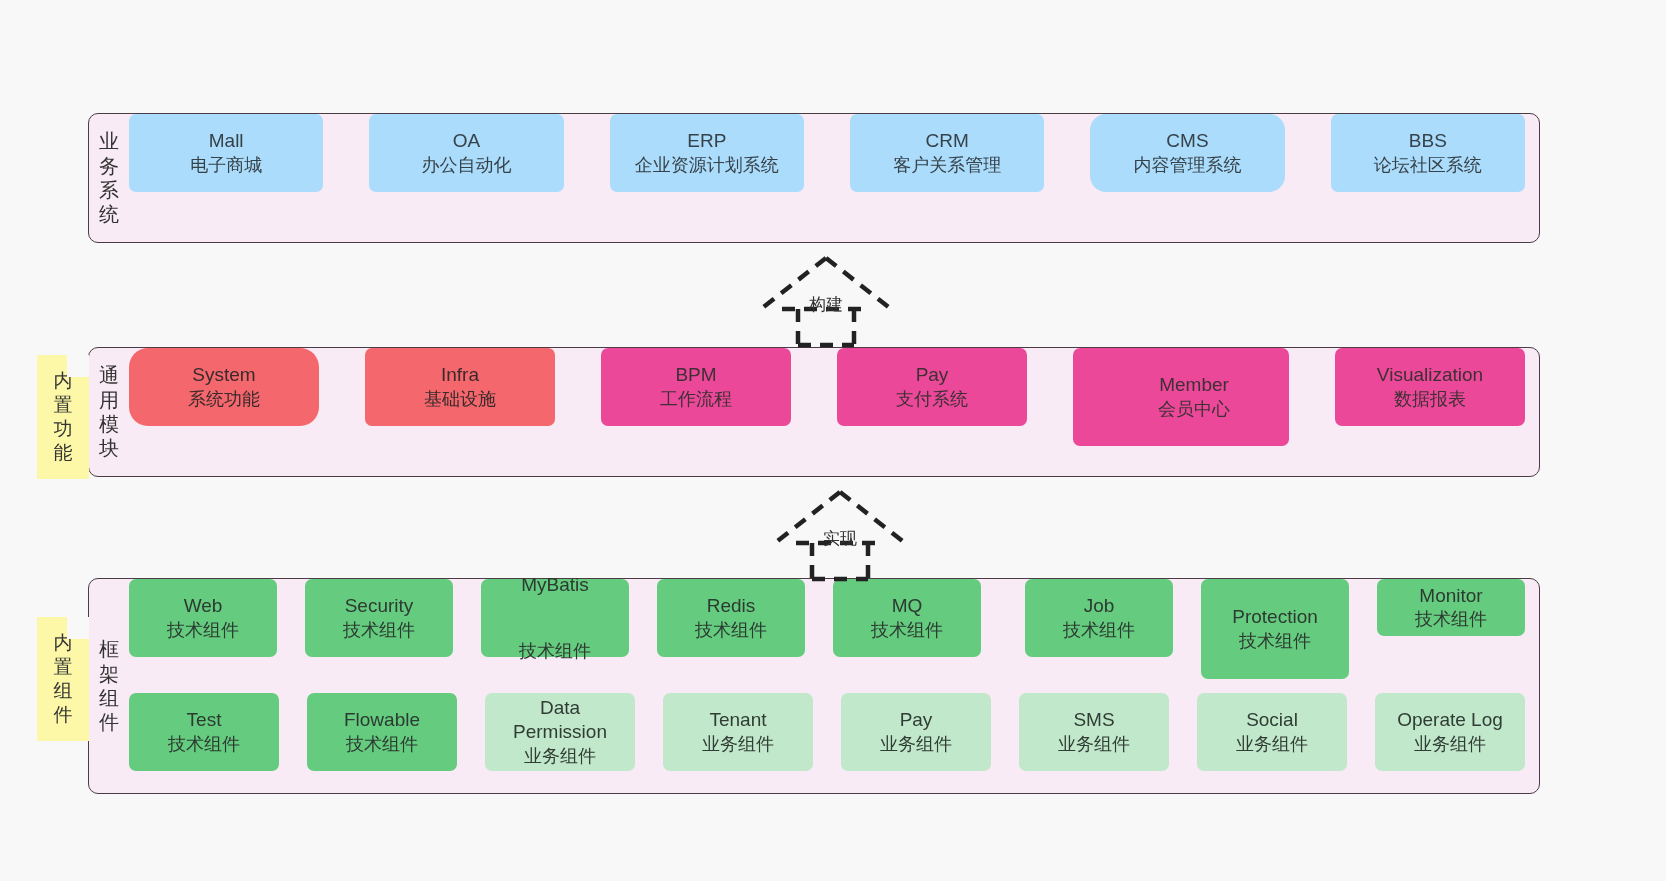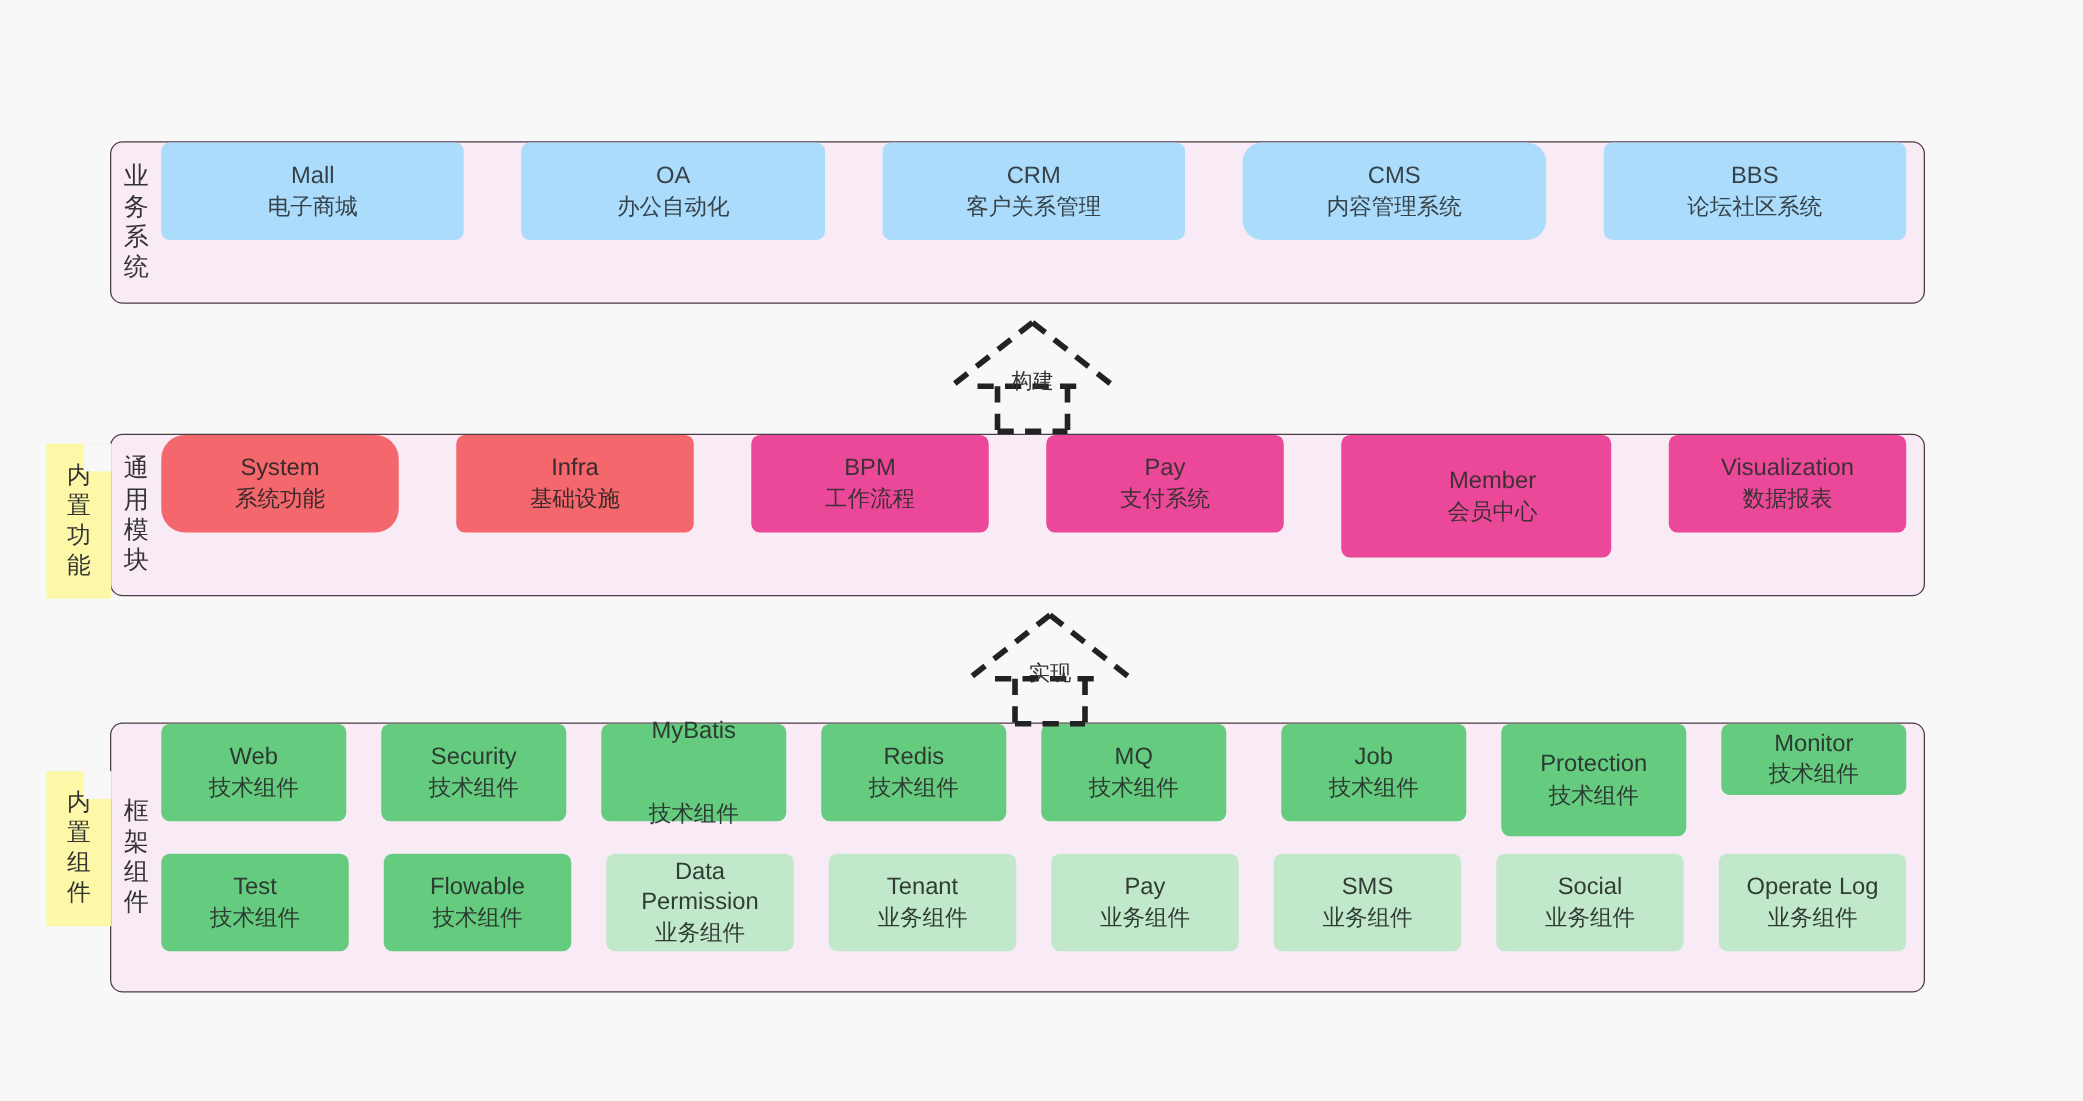--- a/index.html
+++ b/index.html
@@ -144,20 +144,24 @@
 统</div>
     <div class="layer-body">
       <div class="card-row" id="row-business" style="gap: 46px;">
           <div class="card c-blue" style="flex: 1 1 0px; height: 78px;">
             <div class="title">Mall</div>
             <div class="sub">电子商城</div>
           </div>
           <div class="card c-blue" style="flex: 1 1 0px; height: 78px;">
             <div class="title">OA</div>
             <div class="sub">办公自动化</div>
+          </div>
+          <div class="card c-blue" style="flex: 1 1 0px; height: 78px;">
+            <div class="title">ERP</div>
+            <div class="sub">企业资源计划系统</div>
           </div>
           <div class="card c-blue" style="flex: 1 1 0px; height: 78px;">
             <div class="title">CRM</div>
             <div class="sub">客户关系管理</div>
           </div>
           <div class="card c-blue" style="flex: 1 1 0px; height: 78px; border-radius: 16px;">
             <div class="title">CMS</div>
             <div class="sub">内容管理系统</div>
           </div>
           <div class="card c-blue" style="flex: 1 1 0px; height: 78px;">
@@ -253,21 +257,21 @@
             <div class="sub">技术组件</div>
           </div>
           <div class="card c-green" style="flex: 1 1 0px; height: 78px;">
             <div class="title">MQ</div>
             <div class="sub">技术组件</div>
           </div>
           <div class="card c-green" style="flex: 1 1 0px; height: 78px; margin-left: 16px;">
             <div class="title">Job</div>
             <div class="sub">技术组件</div>
           </div>
-          <div class="card c-green" style="flex: 1 1 0px; height: 90px;">
+          <div class="card c-green" style="flex: 1 1 0px; height: 100px;">
             <div class="title">Protection</div>
             <div class="sub">技术组件</div>
           </div>
           <div class="card c-green" style="flex: 1 1 0px; height: 57px;">
             <div class="title">Monitor</div>
             <div class="sub">技术组件</div>
           </div>
         </div>
       <div class="card-row" id="row-fw-2" style="gap: 28px;">
           <div class="card c-green" style="flex: 1 1 0px; height: 78px;">

